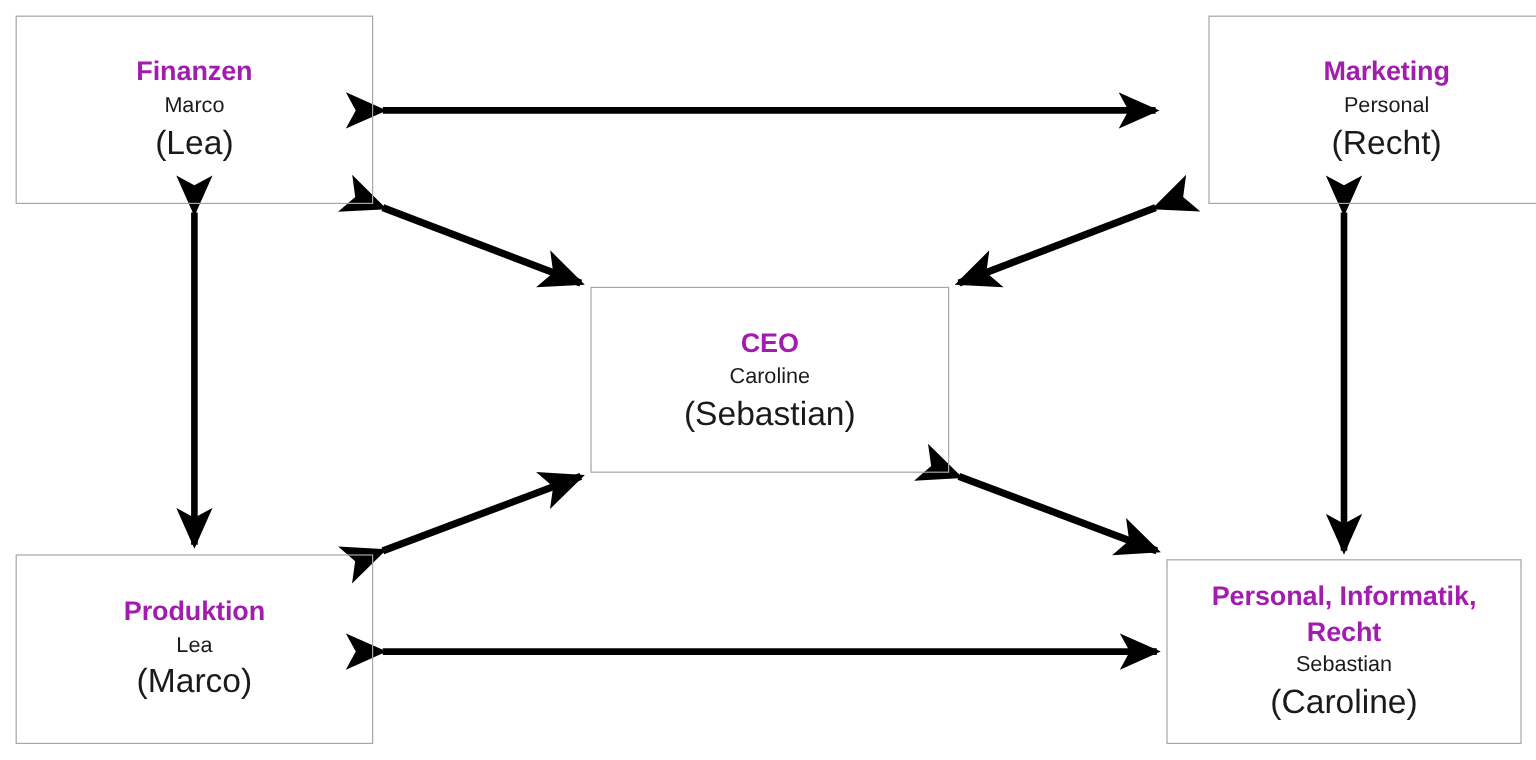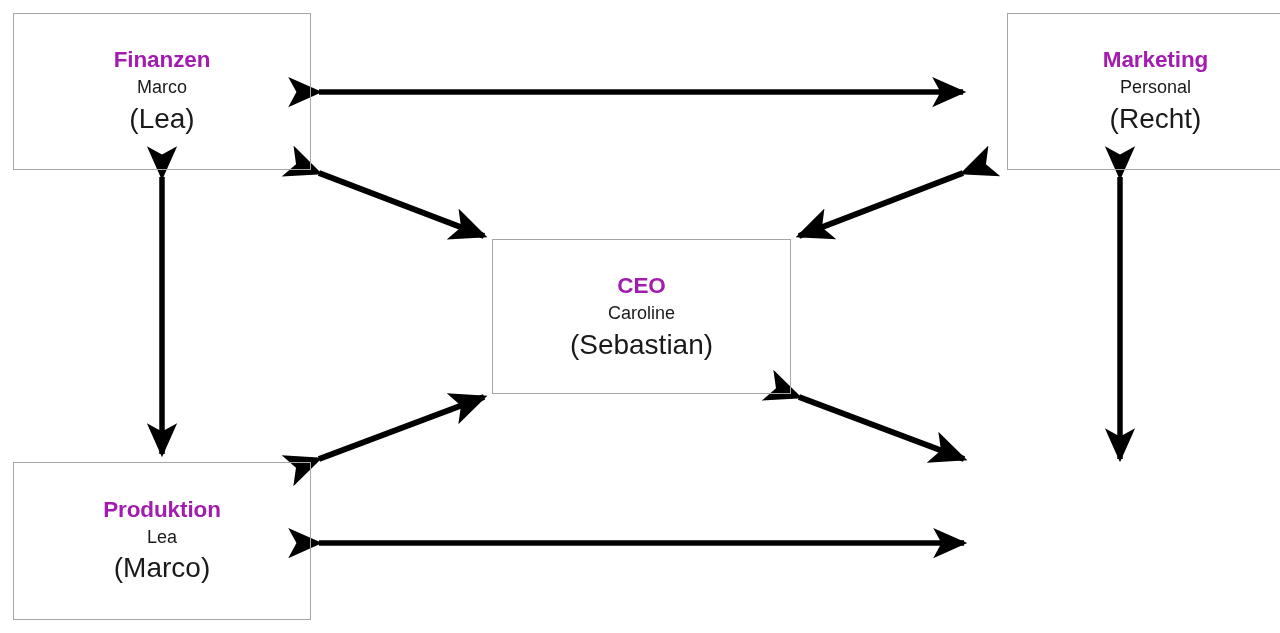--- a/index.html
+++ b/index.html
@@ -112,14 +112,20 @@
     <div class="node-primary">Caroline</div>
     <div class="node-secondary">(Sebastian)</div>
   </div>
 
   <div class="node" id="node-produktion">
     <div class="node-title">Produktion</div>
     <div class="node-primary">Lea</div>
     <div class="node-secondary">(Marco)</div>
   </div>
 
+  <div class="node" id="node-personal">
+    <div class="node-title">Personal, Informatik,</div>
+    <div class="node-title">Recht</div>
+    <div class="node-primary">Sebastian</div>
+    <div class="node-secondary">(Caroline)</div>
+  </div>
 
 </div>
 
 </body></html>

